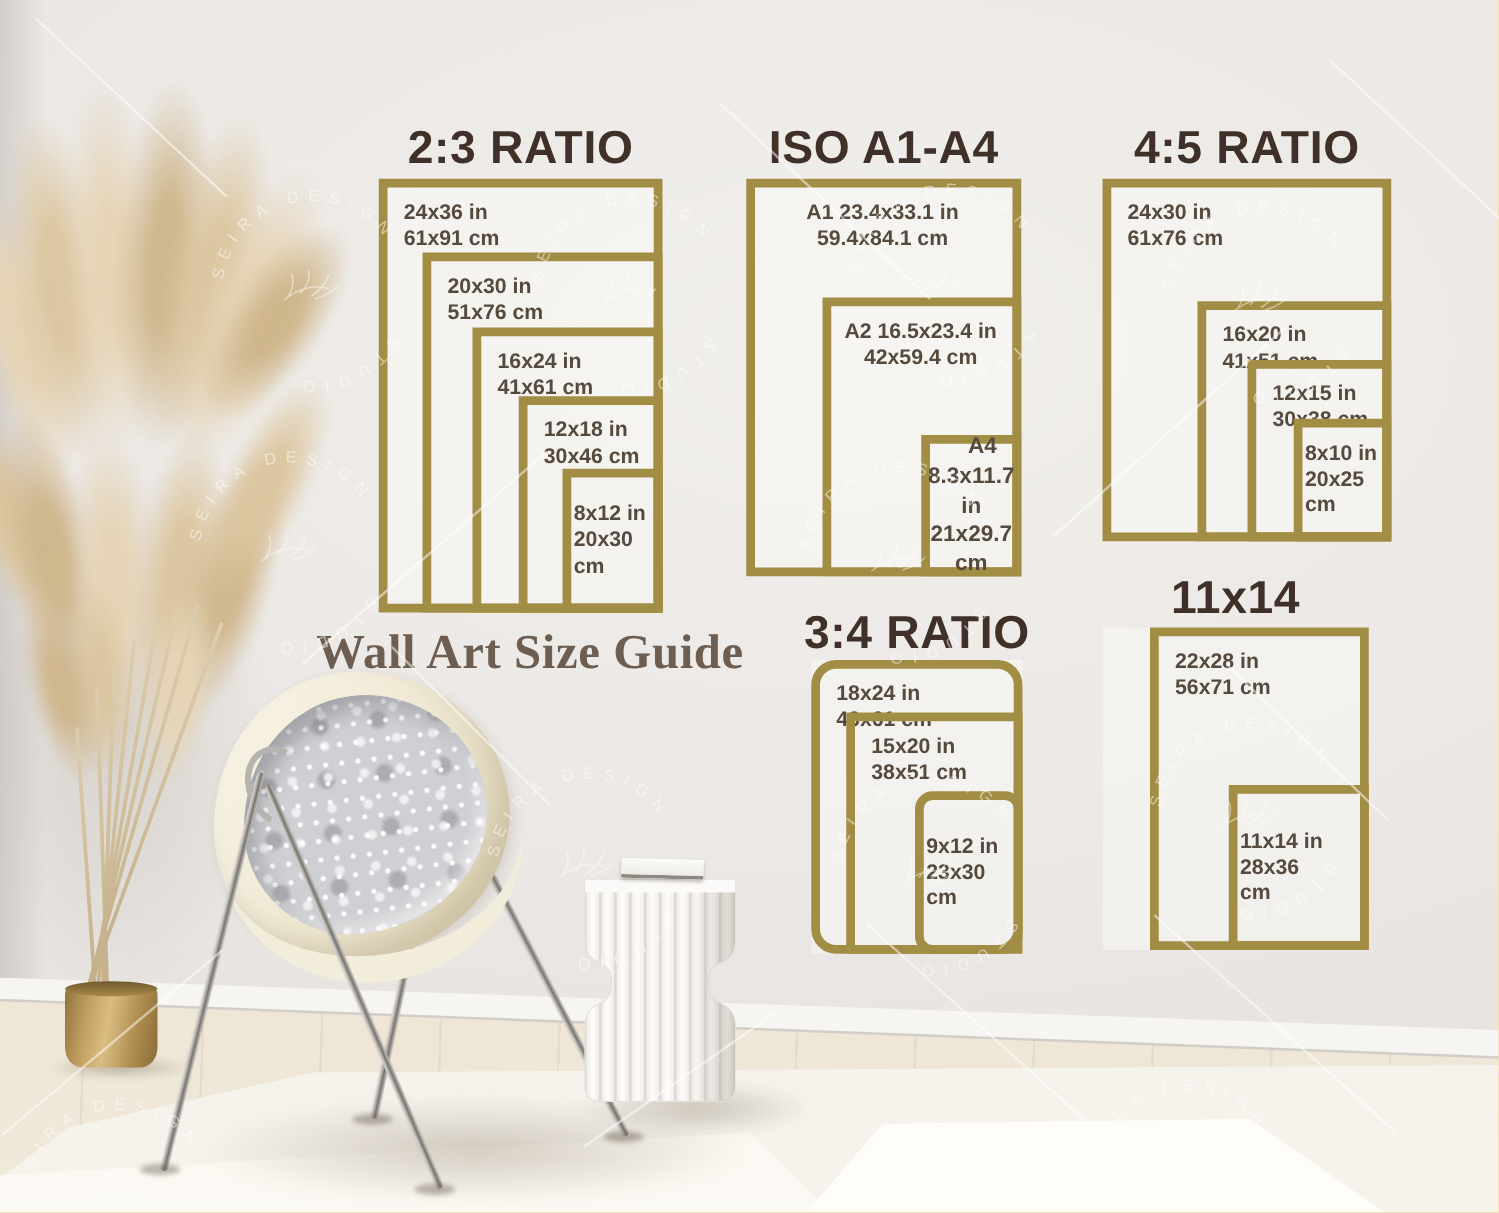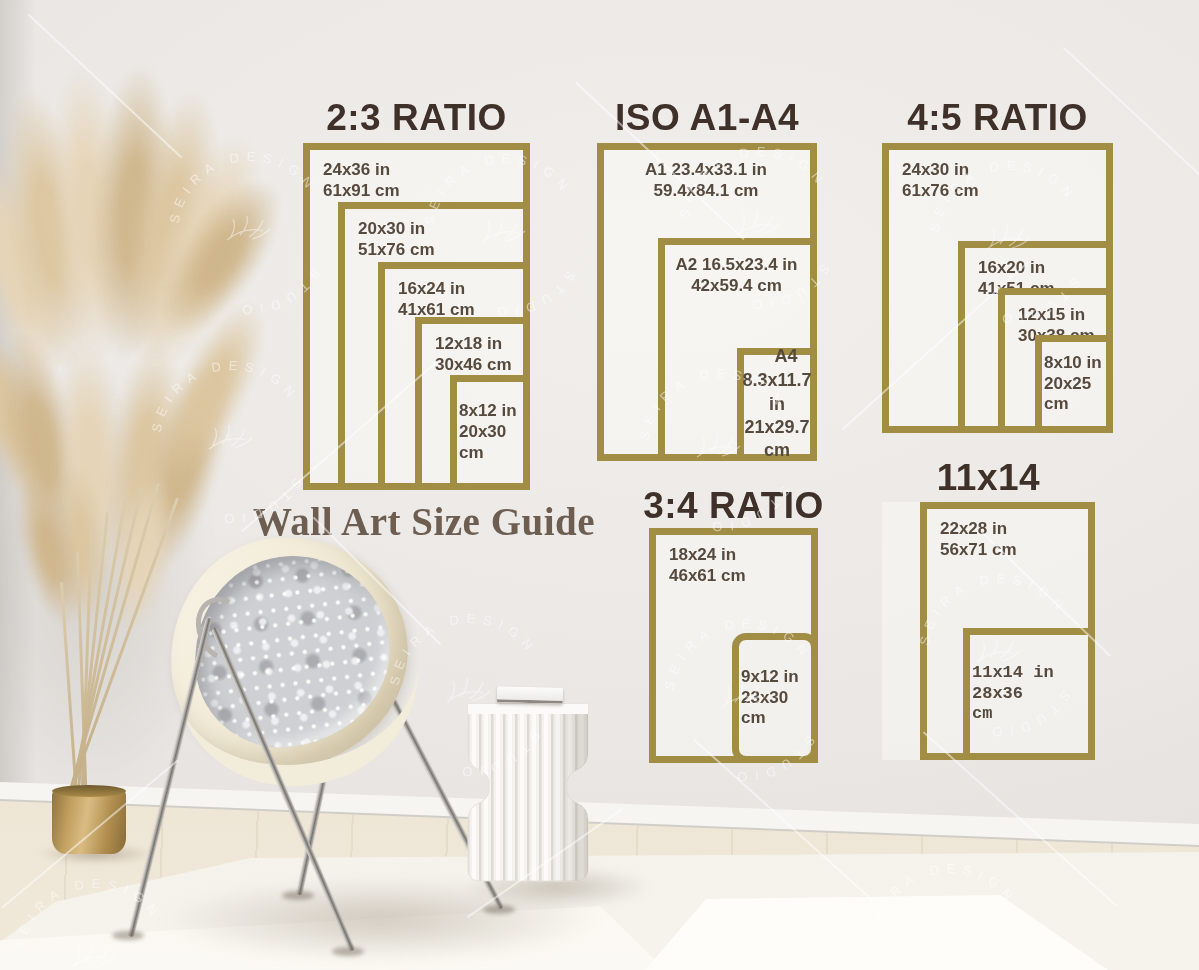--- a/index.html
+++ b/index.html
@@ -266,43 +266,49 @@
         <div class="frame" style="width: 78px; height: 98px;">
           <div class="frame-label center">
             <div class="lbl-line">8x10 in</div>
             <div class="lbl-line">20x25</div>
             <div class="lbl-line">cm</div>
           </div>
         </div>
       </div>
       <div class="guide-title" style="left: 733.5px; top: 487px;">3:4 RATIO</div>
       <div class="guide" style="left: 649px; top: 528px; width: 169px; height: 235px;">
-        <div class="frame" style="width: 169px; height: 235px;">
+        <div class="frame" style="width: 169px; height: 235px; border-radius: 20px;">
           <div class="frame-label">
             <div class="lbl-line">18x24 in</div>
             <div class="lbl-line">46x61 cm</div>
+          </div>
+        </div>
+        <div class="frame" style="width: 141px; height: 193px;">
+          <div class="frame-label">
+            <div class="lbl-line">15x20 in</div>
+            <div class="lbl-line">38x51 cm</div>
           </div>
         </div>
         <div class="frame" style="width: 86px; height: 130px; border-radius: 14px;">
           <div class="frame-label center">
             <div class="lbl-line">9x12 in</div>
             <div class="lbl-line">23x30</div>
             <div class="lbl-line">cm</div>
           </div>
         </div>
       </div>
       <div class="guide-title" style="left: 988.5px; top: 459px;">11x14</div>
       <div class="guide" style="left: 882px; top: 502px; width: 213px; height: 258px;">
         <div class="frame" style="width: 175px; height: 258px;">
           <div class="frame-label">
             <div class="lbl-line">22x28 in</div>
             <div class="lbl-line">56x71 cm</div>
           </div>
         </div>
-        <div class="frame" style="width: 132px; height: 132px; font-family: Liberation Mono, monospace;">
+        <div class="frame" style="width: 112px; height: 132px;">
           <div class="frame-label center">
             <div class="lbl-line">11x14 in</div>
             <div class="lbl-line">28x36</div>
             <div class="lbl-line">cm</div>
           </div>
         </div>
       </div>
     </div>
   <div class="heading">Wall Art Size Guide</div>
 

